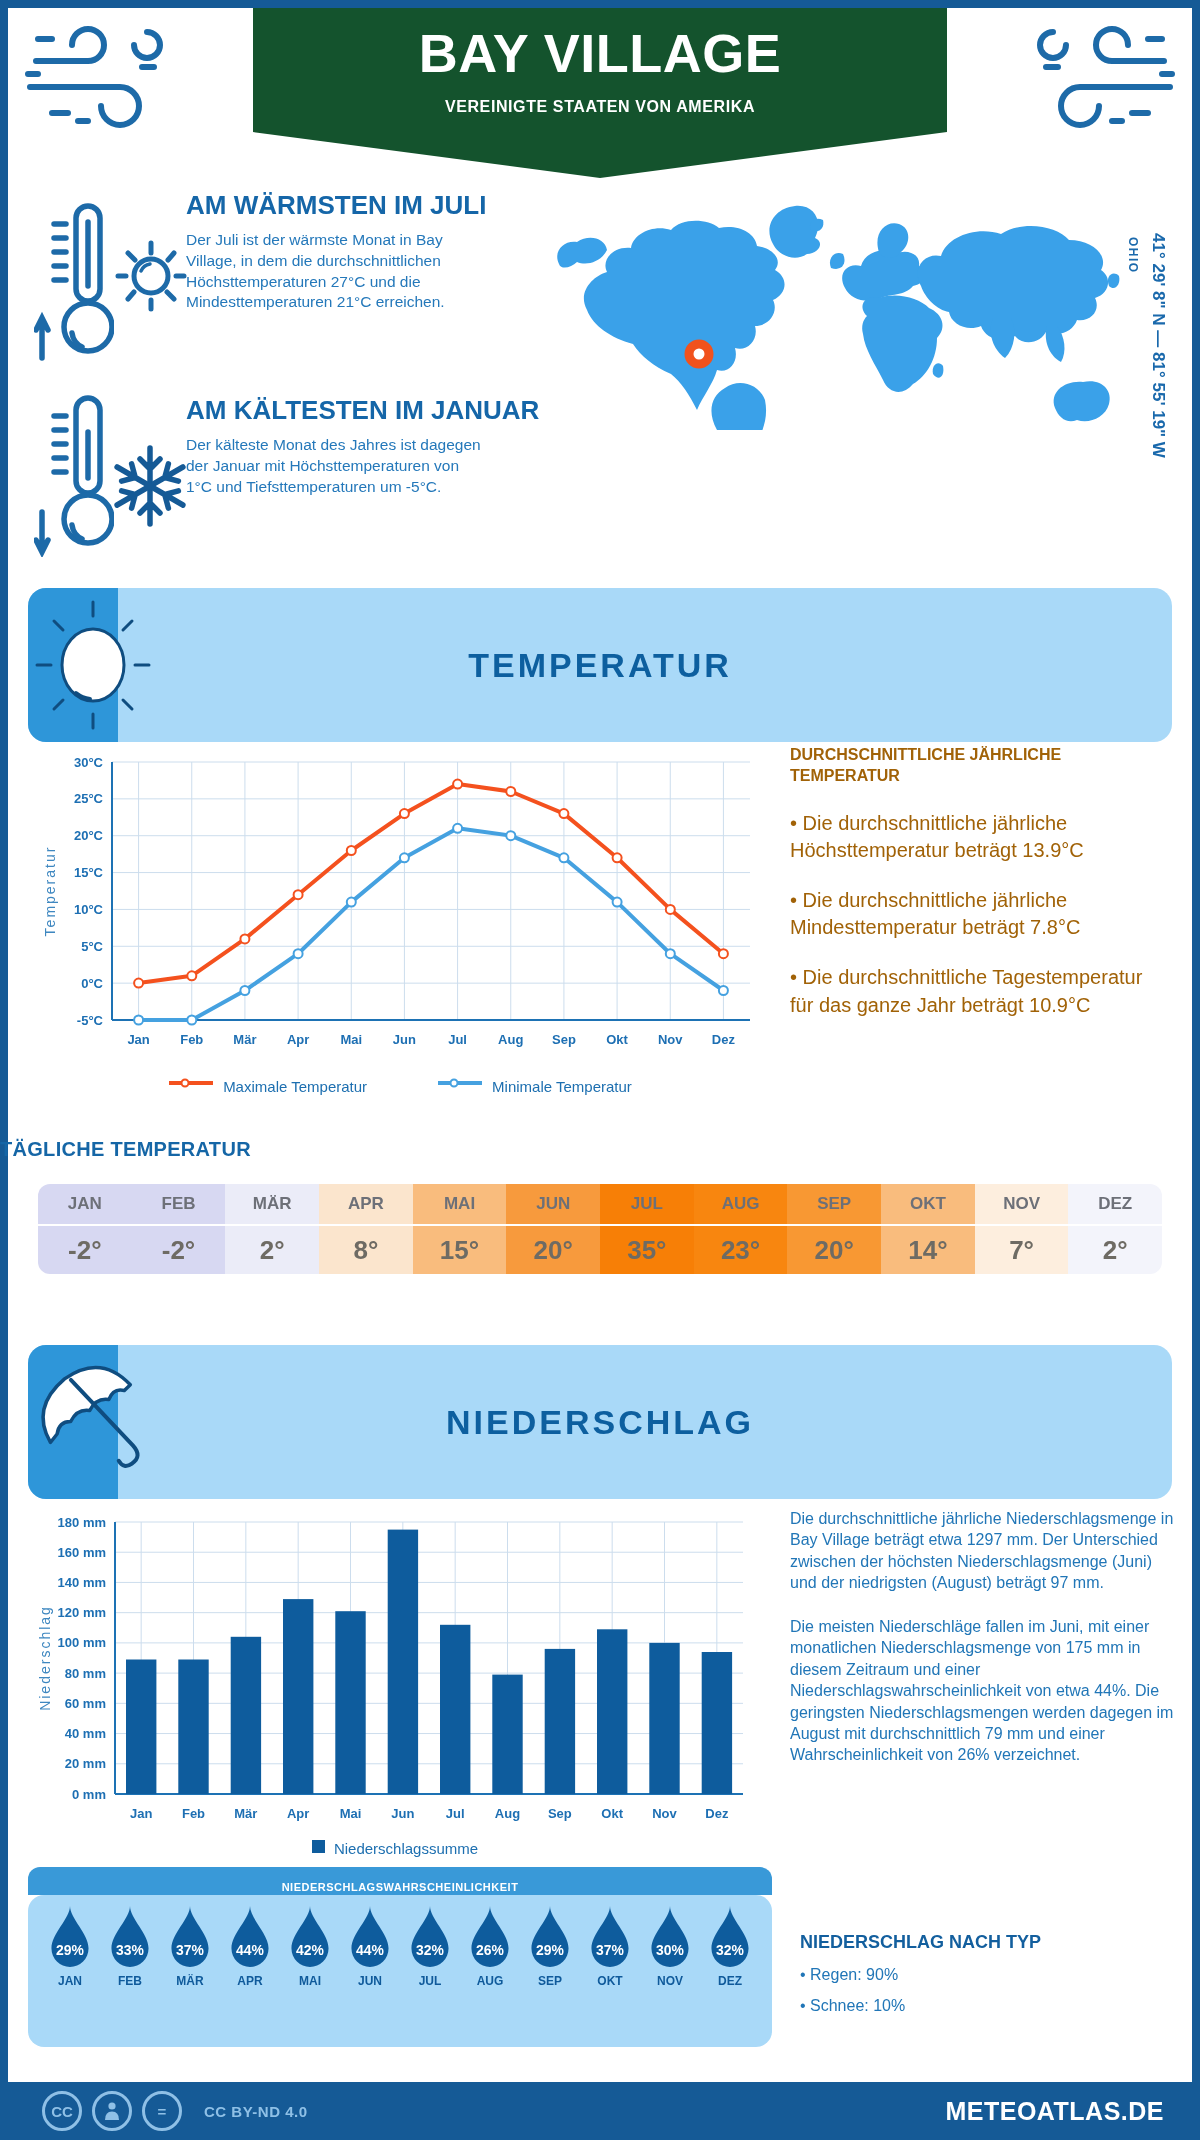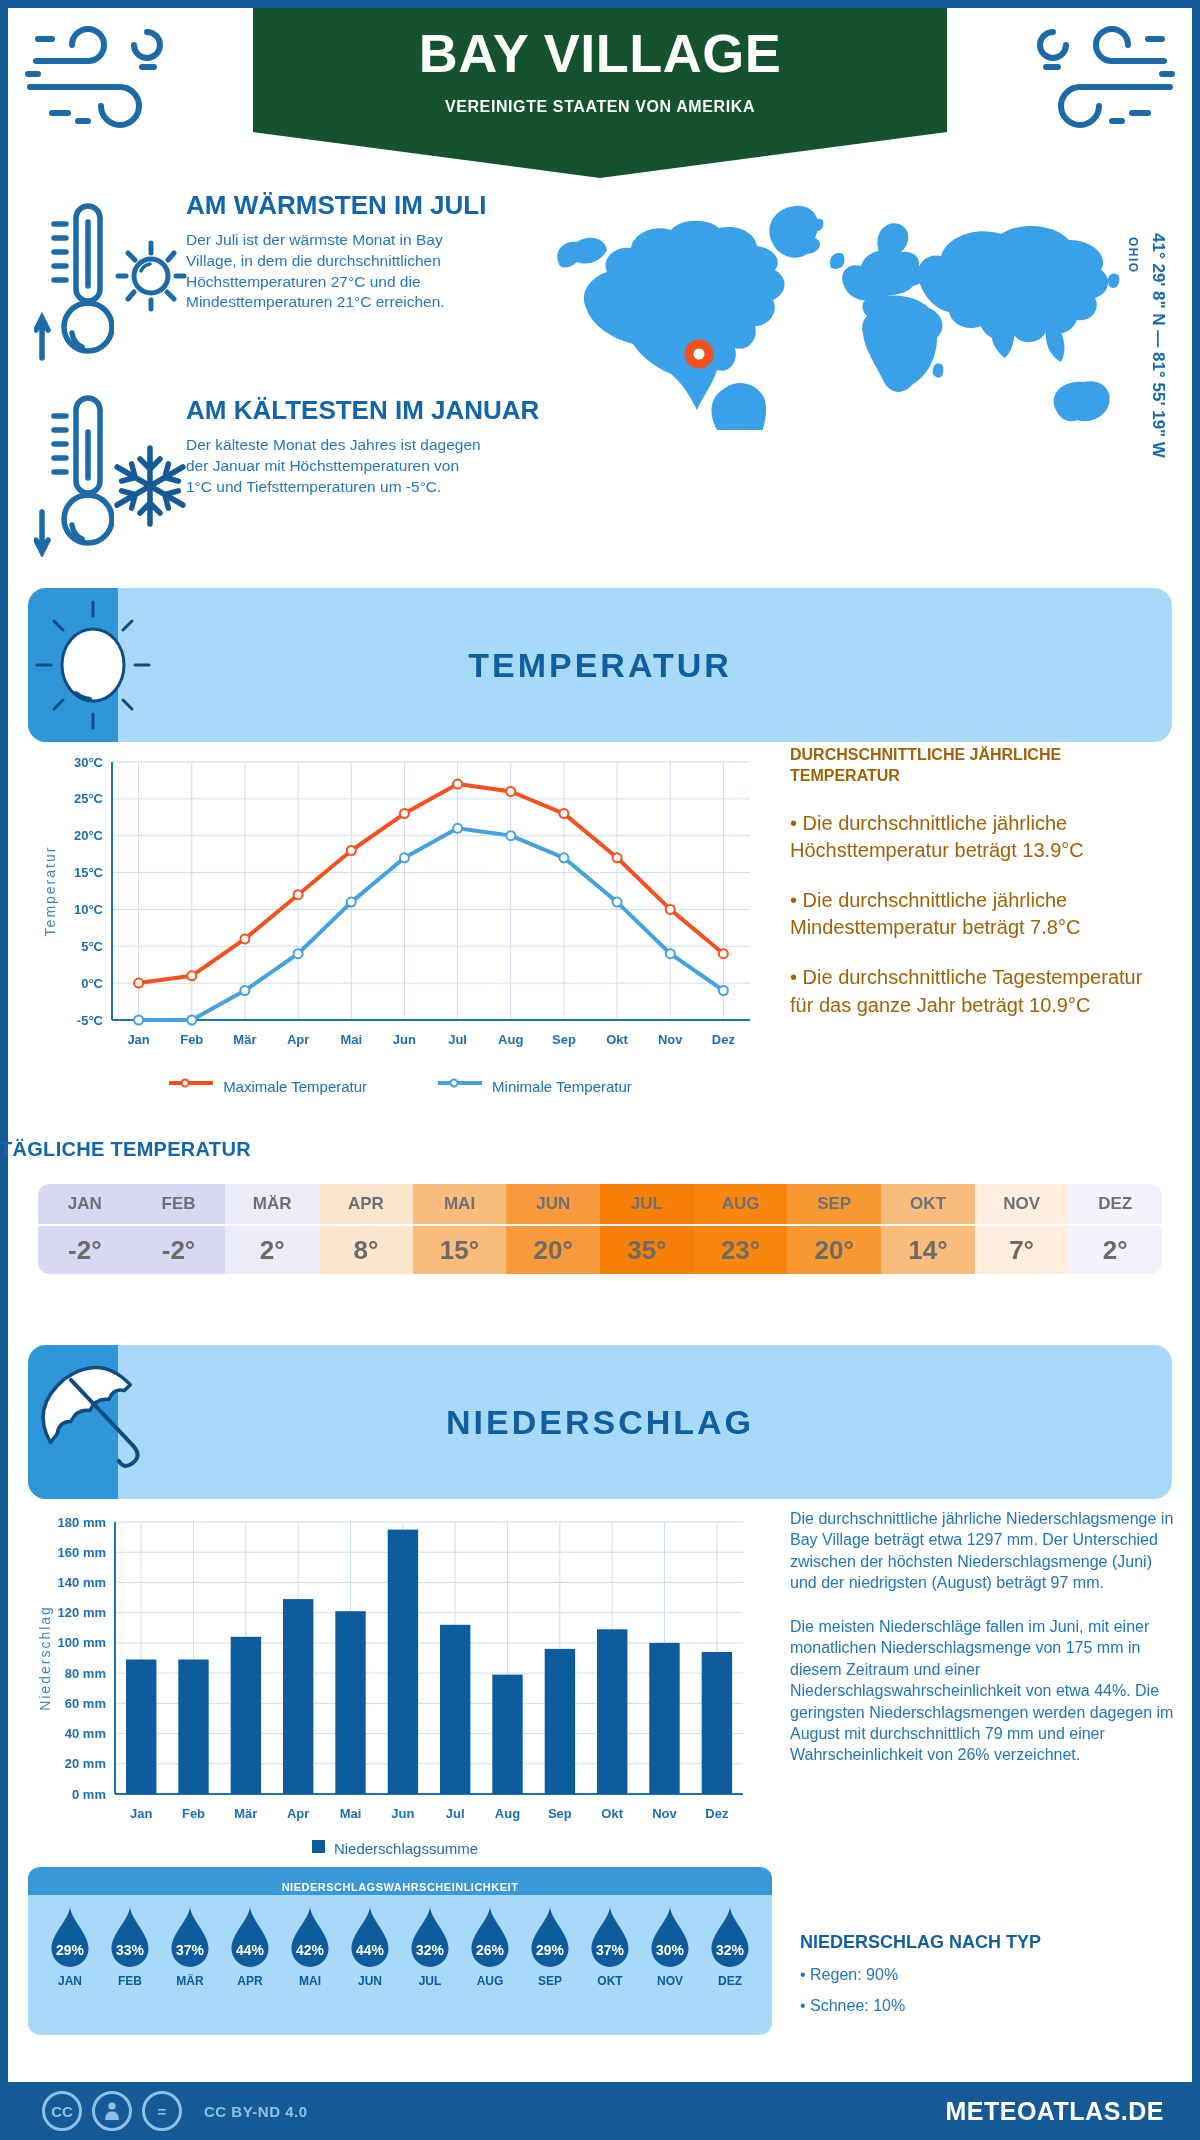--- a/index.html
+++ b/index.html
@@ -40,21 +40,21 @@
   .t-val{height:48px;line-height:48px;font-size:26px;font-weight:700;color:#6e6b64;}
   
   .p-text{font-size:16px;line-height:1.34;color:#2176b7;width:390px;}
   .p-text p{margin:0 0 22px;}
   .ptype-title{font-size:18px;font-weight:800;color:#135f9e;}
   .ptype-item{font-size:16px;color:#2176b7;margin-top:13px;}
   
   .prob{left:28px;top:1867px;width:744px;border-radius:12px;overflow:hidden;}
   .prob-head{height:28px;line-height:40px;background:#3999d8;color:#fff;text-align:center;
              font-size:11px;font-weight:800;letter-spacing:.5px;}
-  .prob-body{background:#a9d9f8;height:132px;display:flex;justify-content:space-between;padding:8px 16px 0;}
+  .prob-body{background:#a9d9f8;height:132px;display:flex;justify-content:space-between;padding:8px 16px 12px;border-radius:16px;}
   .drop-wrap{width:52px;text-align:center;}
   .drop-wrap svg{display:block;margin:0 auto;}
   svg text.drop-pct{fill:#fff;font:700 13.5px "Liberation Sans",sans-serif;}
   .drop-month{margin-top:3px;font-size:12px;font-weight:700;color:#0f5a9b;}
   
   .annual h3{margin:0;font-size:16px;font-weight:800;color:#a16207;line-height:1.3;width:340px;}
   .annual p{margin:23px 0 0;font-size:20px;line-height:1.36;color:#a16207;width:370px;}
   
   .footer{left:0;top:2082px;width:1200px;height:58px;background:#155a96;display:flex;align-items:center;}
   .cc-group{display:flex;align-items:center;gap:10px;margin-left:42px;text-align:right;}

